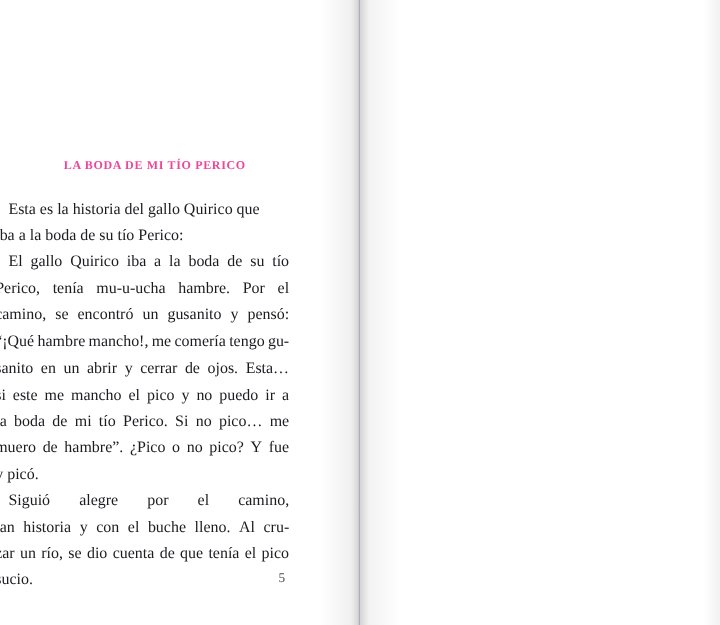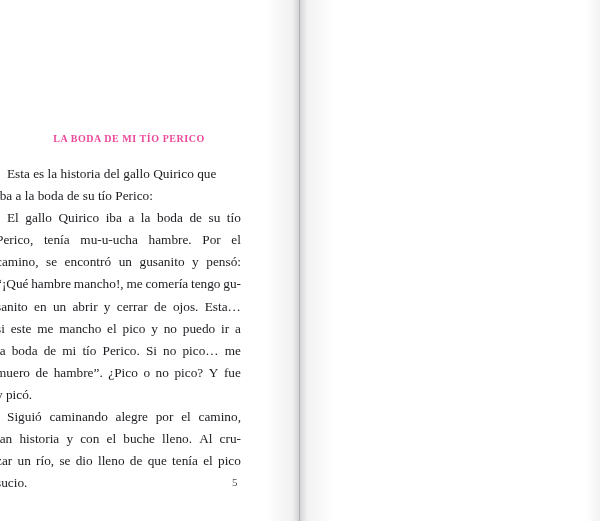--- a/index.html
+++ b/index.html
@@ -129,23 +129,23 @@
         <div class="line">iba a la boda de su tío Perico:</div>
         <div class="line just ind"><span>El</span><span>gallo</span><span>Quirico</span><span>iba</span><span>a</span><span>la</span><span>boda</span><span>de</span><span>su</span><span>tío</span></div>
         <div class="line just"><span>Perico,</span><span>tenía</span><span>mu-u-ucha</span><span>hambre.</span><span>Por</span><span>el</span></div>
         <div class="line just"><span>camino,</span><span>se</span><span>encontró</span><span>un</span><span>gusanito</span><span>y</span><span>pensó:</span></div>
         <div class="line just"><span>“¡Qué</span><span>hambre</span><span>mancho!,</span><span>me</span><span>comería</span><span>tengo</span><span>gu-</span></div>
         <div class="line just"><span>sanito</span><span>en</span><span>un</span><span>abrir</span><span>y</span><span>cerrar</span><span>de</span><span>ojos.</span><span>Esta…</span></div>
         <div class="line just"><span>si</span><span>este</span><span>me</span><span>mancho</span><span>el</span><span>pico</span><span>y</span><span>no</span><span>puedo</span><span>ir</span><span>a</span></div>
         <div class="line just"><span>la</span><span>boda</span><span>de</span><span>mi</span><span>tío</span><span>Perico.</span><span>Si</span><span>no</span><span>pico…</span><span>me</span></div>
         <div class="line just"><span>muero</span><span>de</span><span>hambre”.</span><span>¿Pico</span><span>o</span><span>no</span><span>pico?</span><span>Y</span><span>fue</span></div>
         <div class="line">y picó.</div>
-        <div class="line just ind"><span>Siguió</span><span>caminando</span><span>alegre</span><span>por</span><span>el</span><span>camino,</span></div>
+        <div class="line just ind"><span>Siguió</span><span>alegre</span><span>por</span><span>el</span><span>camino,</span></div>
         <div class="line just"><span>tan</span><span>historia</span><span>y</span><span>con</span><span>el</span><span>buche</span><span>lleno.</span><span>Al</span><span>cru-</span></div>
-        <div class="line just"><span>zar</span><span>un</span><span>río,</span><span>se</span><span>dio</span><span>lleno</span><span>de</span><span>que</span><span>tenía</span><span>el</span><span>pico</span></div>
+        <div class="line just"><span>zar</span><span>un</span><span>río,</span><span>se</span><span>dio</span><span>cuenta</span><span>de</span><span>que</span><span>tenía</span><span>el</span><span>pico</span></div>
         <div class="line">sucio.</div>
       </div>
 
     <div class="folio left">5</div>
   </div>
 
   <div class="page right">
     
     
 

